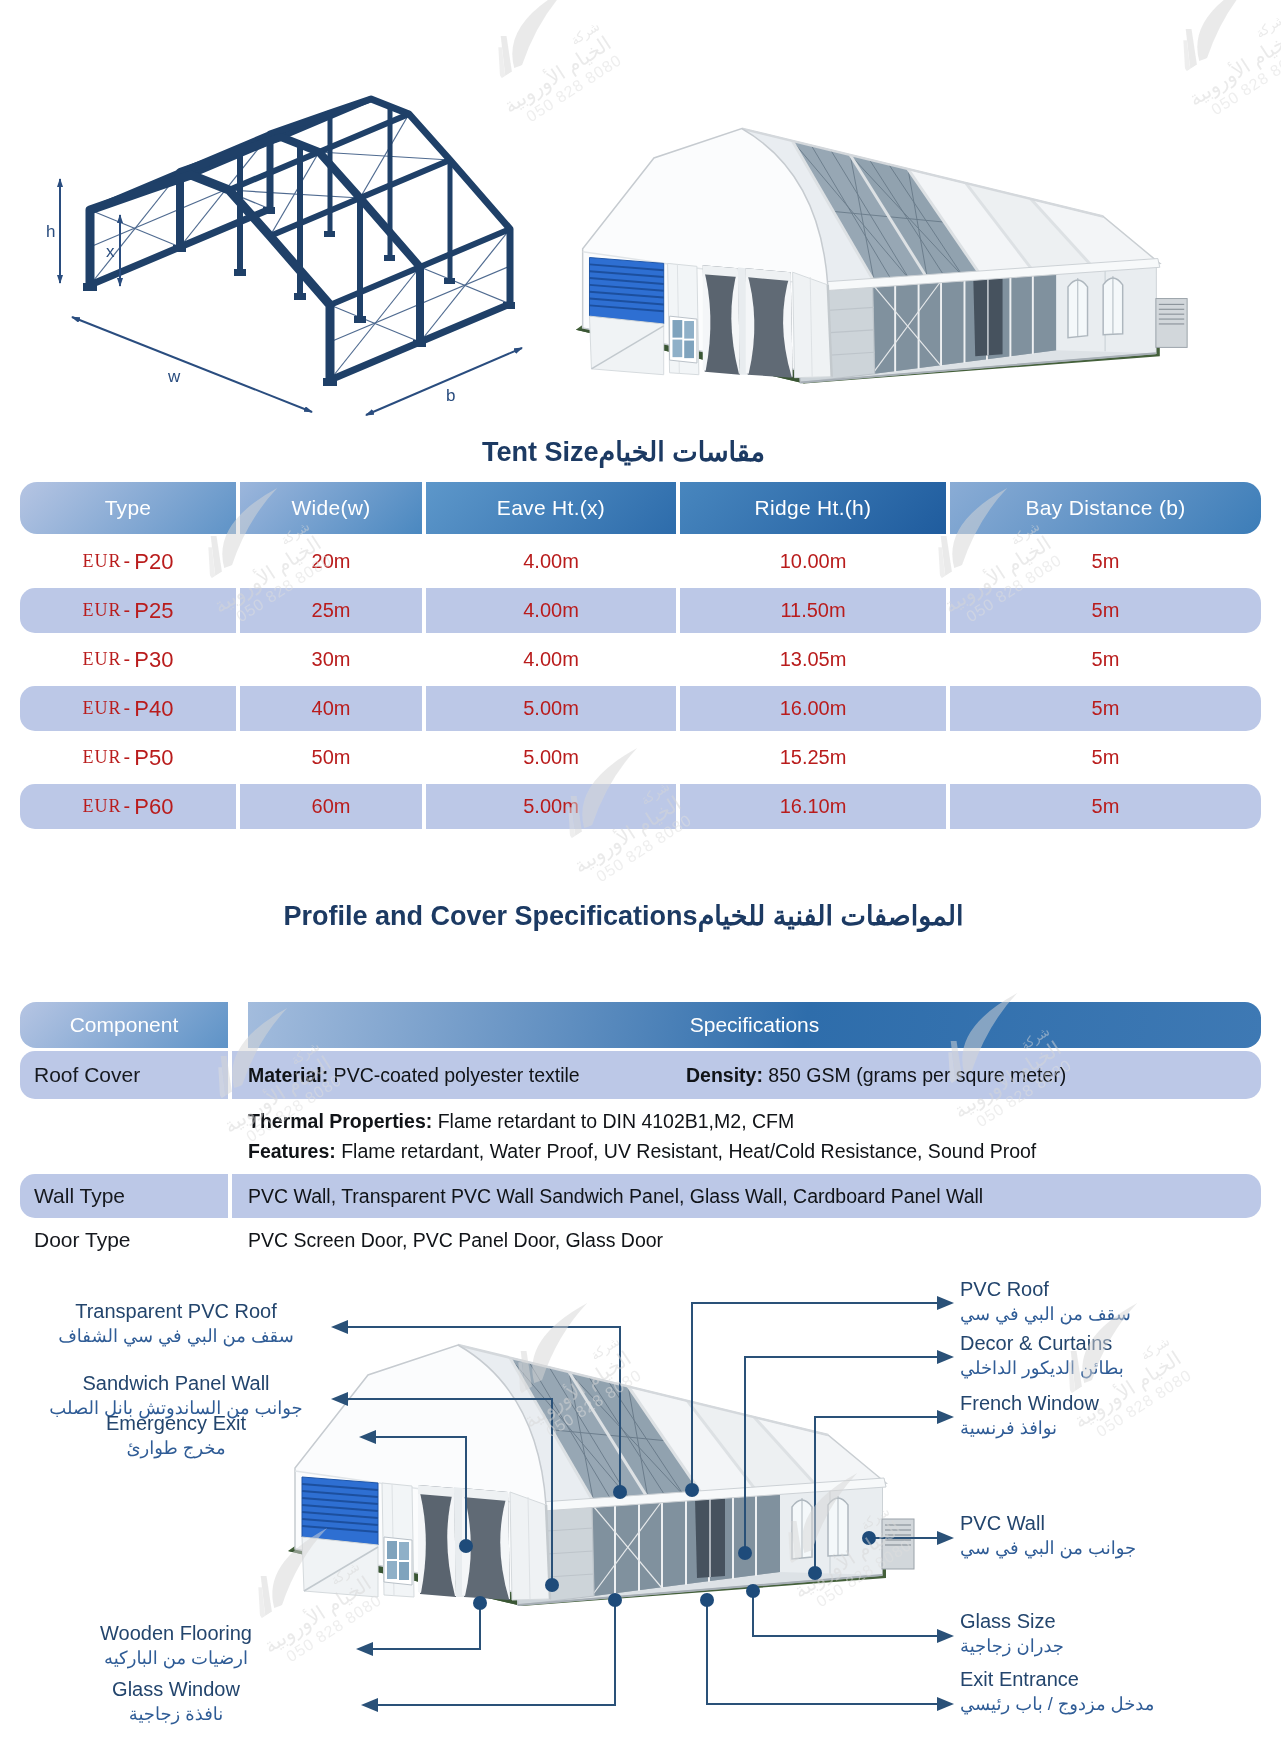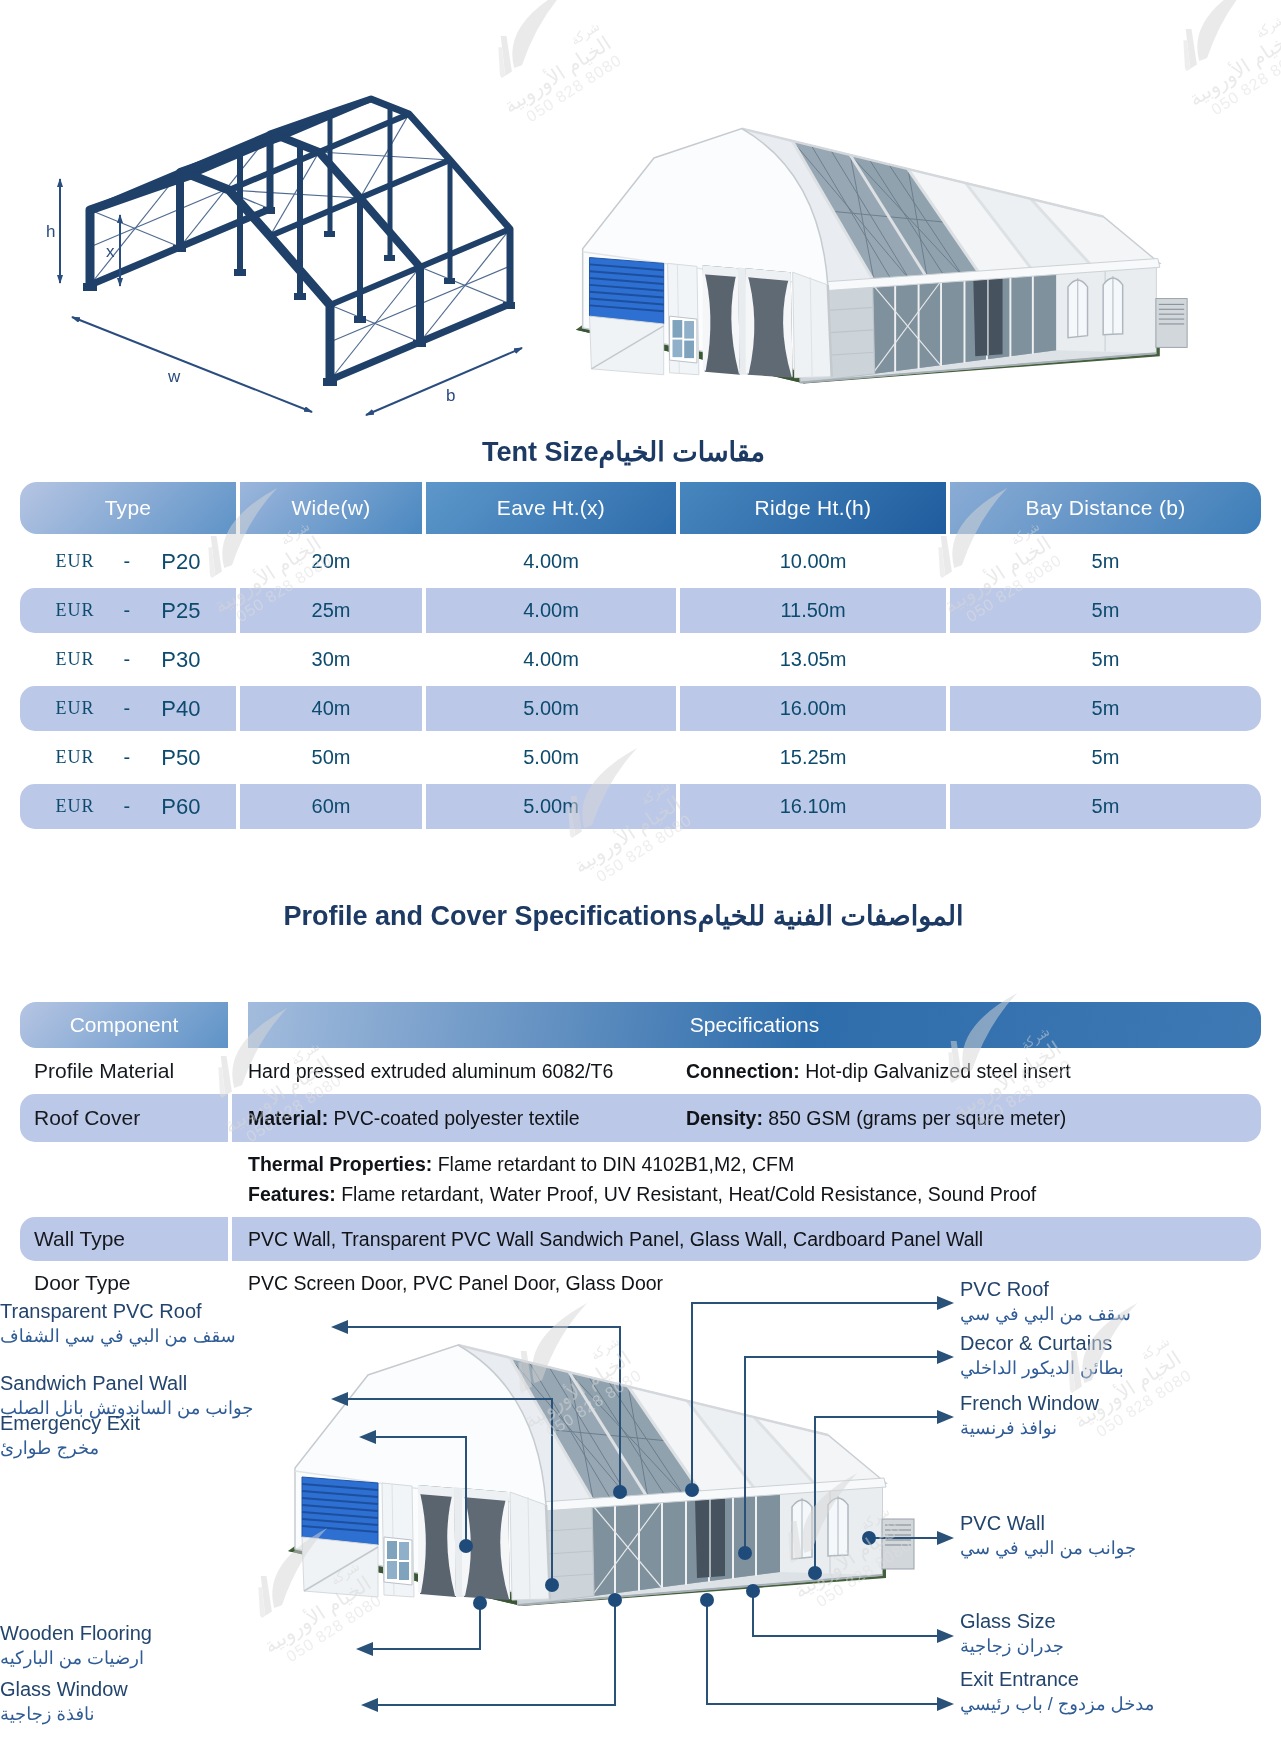--- a/index.html
+++ b/index.html
@@ -23,21 +23,21 @@
   .ts-table{position:absolute;left:20px;top:482px;width:1241px;z-index:3;}
   .ts-head,.ts-row{display:grid;grid-template-columns:216px 182px 250px 266px 1fr;column-gap:4px;}
   .ts-head{height:52px;margin-bottom:5px;}
   .th{display:flex;align-items:center;justify-content:center;color:#fff;font-size:21px;letter-spacing:.3px;}
   .th0{border-radius:17px 0 0 17px;background:linear-gradient(135deg,#b6c5e3,#5e93c7);}
   .th1{background:linear-gradient(135deg,#9cb6dc,#4a88c0);}
   .th2{background:linear-gradient(135deg,#5d97ca,#2d6cab);}
   .th3{background:linear-gradient(135deg,#4886be,#1f5c9e);}
   .th4{border-radius:0 17px 17px 0;background:linear-gradient(135deg,#8aacd5,#3c7db8);}
   .ts-row{height:45px;margin-bottom:4px;}
-  .ts-cell{display:flex;align-items:center;justify-content:center;font-size:20px;color:#0c4a6e;gap:27px;}
+  .ts-cell{display:flex;align-items:center;justify-content:center;font-size:20px;color:#b91c1c;}
   .ts-row.alt .ts-cell{background:#bcc8e7;}
   .ts-row.alt .ts-cell:first-child{border-radius:15px 0 0 15px;}
   .ts-row.alt .ts-cell:last-child{border-radius:0 15px 15px 0;}
   .eur{font-family:"Liberation Serif",serif;font-size:18px;letter-spacing:1px;}
   .model{font-size:22px;margin-left:2px;}
   .sep{font-size:20px;margin:0 2px;}
 
   
   .spec-table{position:absolute;left:20px;top:1002px;width:1241px;z-index:3;}
   .spec-head{display:grid;grid-template-columns:208px 1fr;column-gap:4px;height:46px;margin-bottom:3px;gap:20px;}
@@ -49,21 +49,21 @@
   .spec-row .body{padding:4px 8px 4px 16px;font-size:19.5px;color:#101317;
                   display:flex;flex-direction:column;justify-content:center;}
   .spec-row.alt .comp{background:#bcc8e7;border-radius:15px 0 0 15px;}
   .spec-row.alt .body{background:#bcc8e7;border-radius:0 15px 15px 0;}
   .spec-line{display:flex;margin:3px 0;line-height:1.25;}
   .seg1{width:438px;flex:none;}
   .spec-line b{font-weight:700;}
 
   
   .co-l{position:absolute;left:0;top:0;width:352px;z-index:4;}
-  .co-l .co{position:absolute;right:0;text-align:left;width:352px;}
+  .co-l .co{position:absolute;right:0;text-align:center;width:352px;}
   .co-r{position:absolute;left:960px;top:0;width:315px;z-index:4;}
   .co-r .co{position:absolute;left:0;text-align:left;width:315px;}
   .co .en{font-size:20px;color:#23456d;}
   .co .ar{font-size:18px;color:#2f5c96;margin-top:2px;}
 
   .abs{position:absolute;}
   .z3{z-index:3;}
 </style>
 </head>
 <body>
@@ -489,29 +489,20 @@
   <div class="sec-title" style="top:900px">
     <span>Profile and Cover Specifications</span><span class="ar" dir="rtl">المواصفات الفنية للخيام</span>
   </div>
 
   <div class="spec-table">
     <div class="spec-head">
       <div class="sh sh0">Component</div>
       <div class="sh sh1">Specifications</div>
     </div>
     <div id="spec-body">
-        <div class="spec-row " style="min-height:40px">
-       <div class="comp">Profile Material</div>
-       <div class="body">
-            <div class="spec-line">
-              <span class="seg1">Hard pressed extruded aluminum 6082/T6</span>
-              <span class=""><b>Connection:</b> Hot-dip Galvanized steel insert</span>
-            </div>
-          </div>
-     </div>
         <div class="spec-row alt" style="min-height:48px">
        <div class="comp">Roof Cover</div>
        <div class="body">
             <div class="spec-line">
               <span class="seg1"><b>Material:</b>  PVC-coated polyester textile</span>
               <span class=""><b>Density:</b>  850 GSM (grams per squre meter)</span>
             </div>
           </div>
      </div>
         <div class="spec-row " style="min-height:62px">

